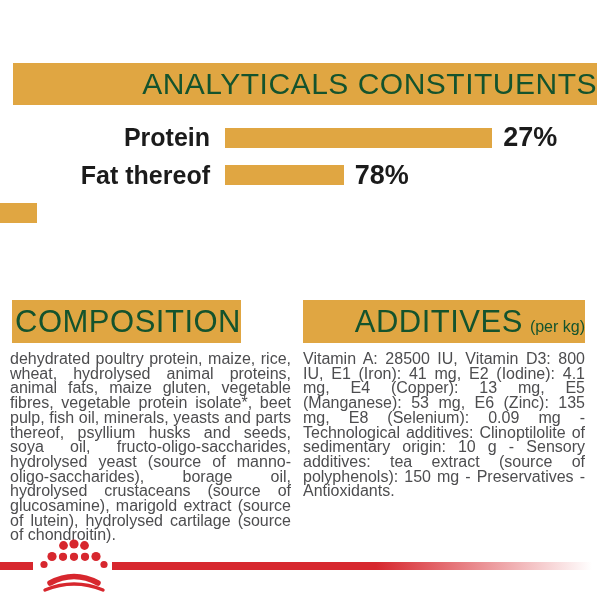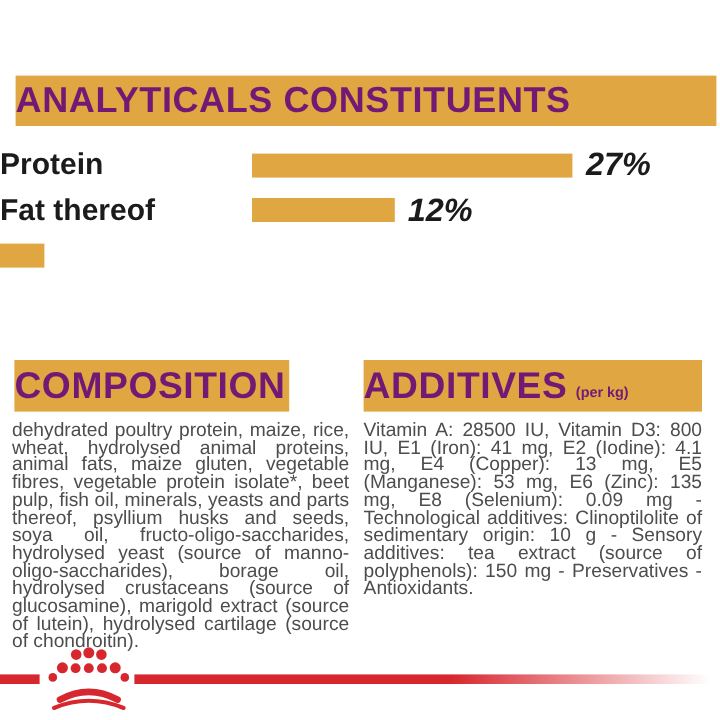--- a/index.html
+++ b/index.html
@@ -7,37 +7,37 @@
     --red:#D7272E;
     --ink:#1b1b1b;
     --body:#4d4d4f;
   }
   html,body{margin:0;padding:0;background:#ffffff;}
   .page{
     position:relative;width:600px;height:600px;background:#ffffff;overflow:hidden;
     font-family:"Liberation Sans", sans-serif;
   }
   .banner{
-    position:absolute;background:var(--gold);color:#701a75;
-    display:flex;align-items:center;justify-content:flex-start;
-    font-weight:bold;letter-spacing:0.5px;white-space:nowrap;
+    position:absolute;background:var(--gold);color:#14532d;
+    display:flex;align-items:center;justify-content:flex-end;
+    font-weight:normal;letter-spacing:0.5px;white-space:nowrap;
   }
   .main-banner{left:13px;top:63px;width:584px;height:42px;font-size:30px;}
   .comp-banner{left:12px;top:300px;width:229px;height:43px;font-size:31px;}
   .addi-banner{left:303px;top:300px;width:282px;height:43px;font-size:31px;}
-  .addi-banner .unit{font-size:12px;margin-left:7px;position:relative;top:5px;letter-spacing:0;}
+  .addi-banner .unit{font-size:16px;margin-left:7px;position:relative;top:5px;letter-spacing:0;}
   
   .chart{position:absolute;left:0;top:127px;width:600px;}
   .chart-row{display:flex;align-items:center;height:21px;margin-bottom:16.5px;}
   .chart-label{
-    width:210px;flex:0 0 auto;
+    width:210px;text-align:right;padding-right:15px;flex:0 0 auto;
     font-weight:bold;font-size:25px;color:var(--ink);
   }
   .chart-bar{height:20px;background:var(--gold);flex:0 0 auto;}
-  .chart-value{margin-left:11px;font-weight:bold;font-size:27px;color:var(--ink);font-style:italic;}
+  .chart-value{margin-left:11px;font-weight:bold;font-size:27px;color:var(--ink);}
   
   .col-text{
     position:absolute;top:352px;font-size:16px;line-height:14.7px;
     text-align:justify;color:var(--body);
   }
   .comp-text{left:10px;width:281px;}
   .addi-text{left:303px;width:282px;}
   
   .rule-left{position:absolute;left:0;top:562px;width:33px;height:8px;background:var(--red);}
   .rule-right{
@@ -57,21 +57,21 @@
 
   <div class="chart" id="chart">
       <div class="chart-row">
         <div class="chart-label">Protein</div>
         <div class="chart-bar" style="width: 267.3px; background: rgb(224, 166, 66);"></div>
         <div class="chart-value">27%</div>
       </div>
       <div class="chart-row">
         <div class="chart-label">Fat thereof</div>
         <div class="chart-bar" style="width: 118.8px; background: rgb(224, 166, 66);"></div>
-        <div class="chart-value">12%</div>
+        <div class="chart-value">78%</div>
       </div>
       <div class="chart-row">
         <div class="chart-bar" style="width: 36.63px; background: rgb(224, 166, 66);"></div>
       </div>
     </div>
 
   <div class="banner comp-banner">
     <span>COMPOSITION</span>
   </div>
 

